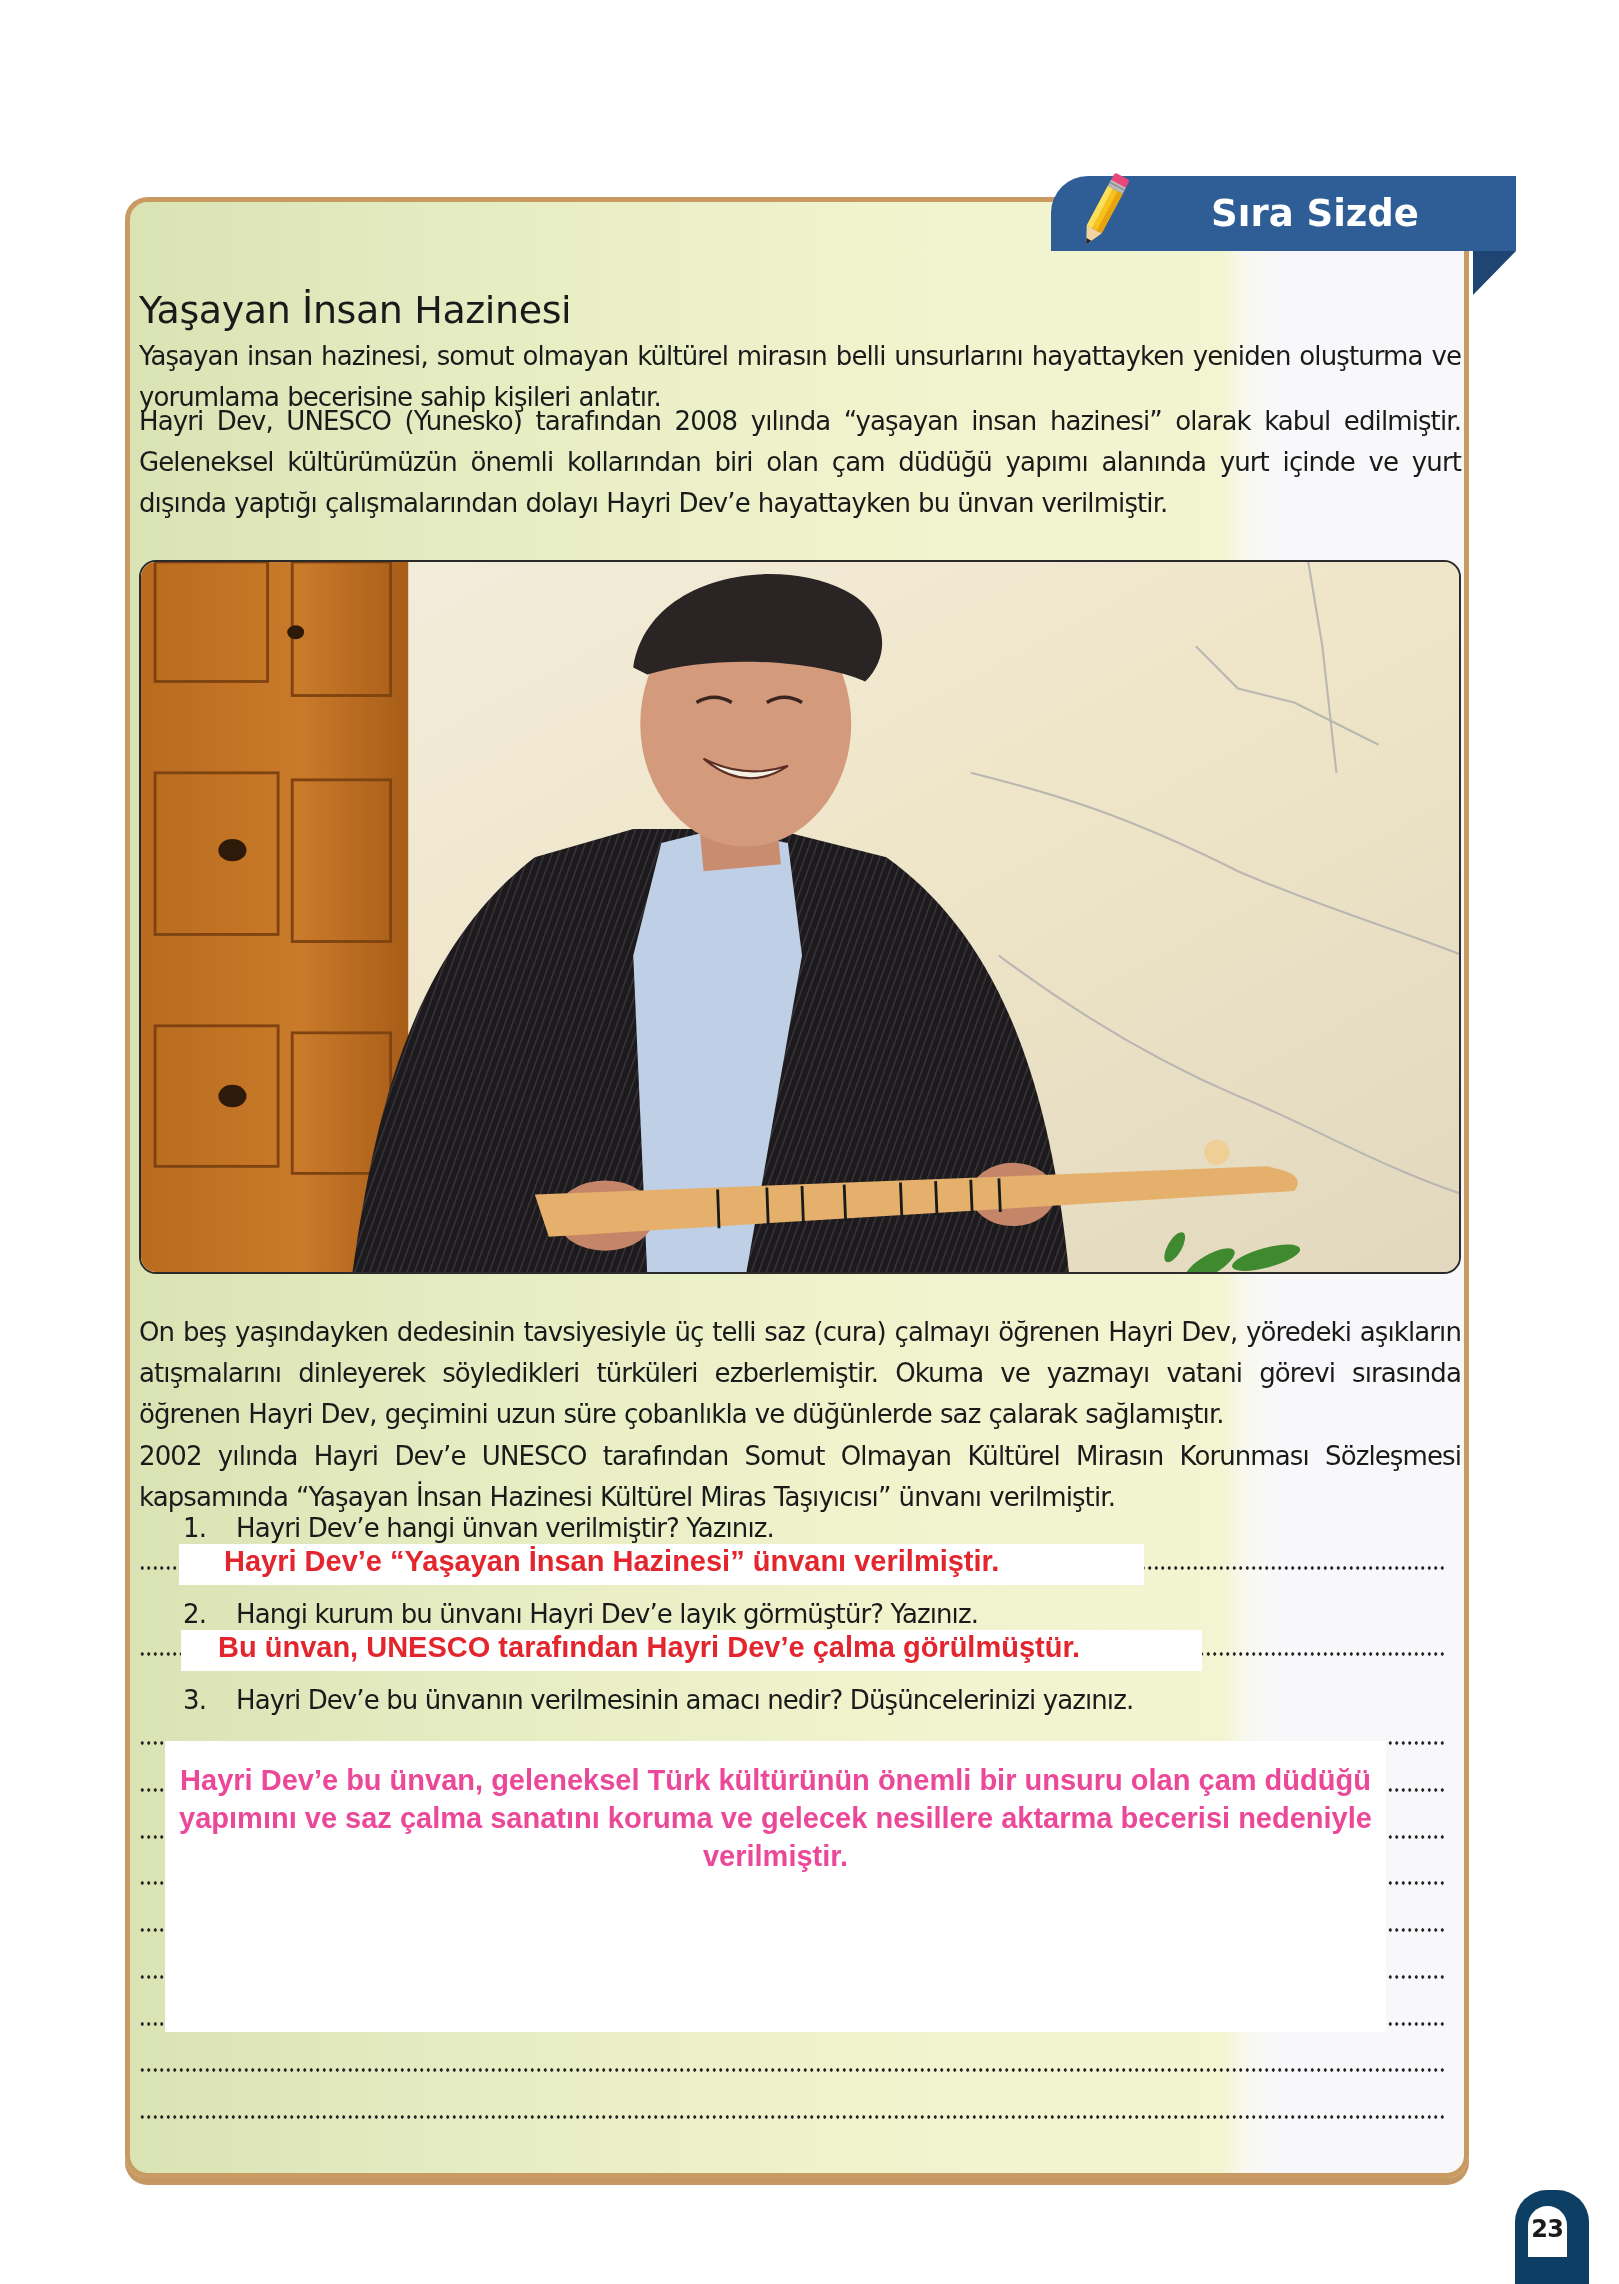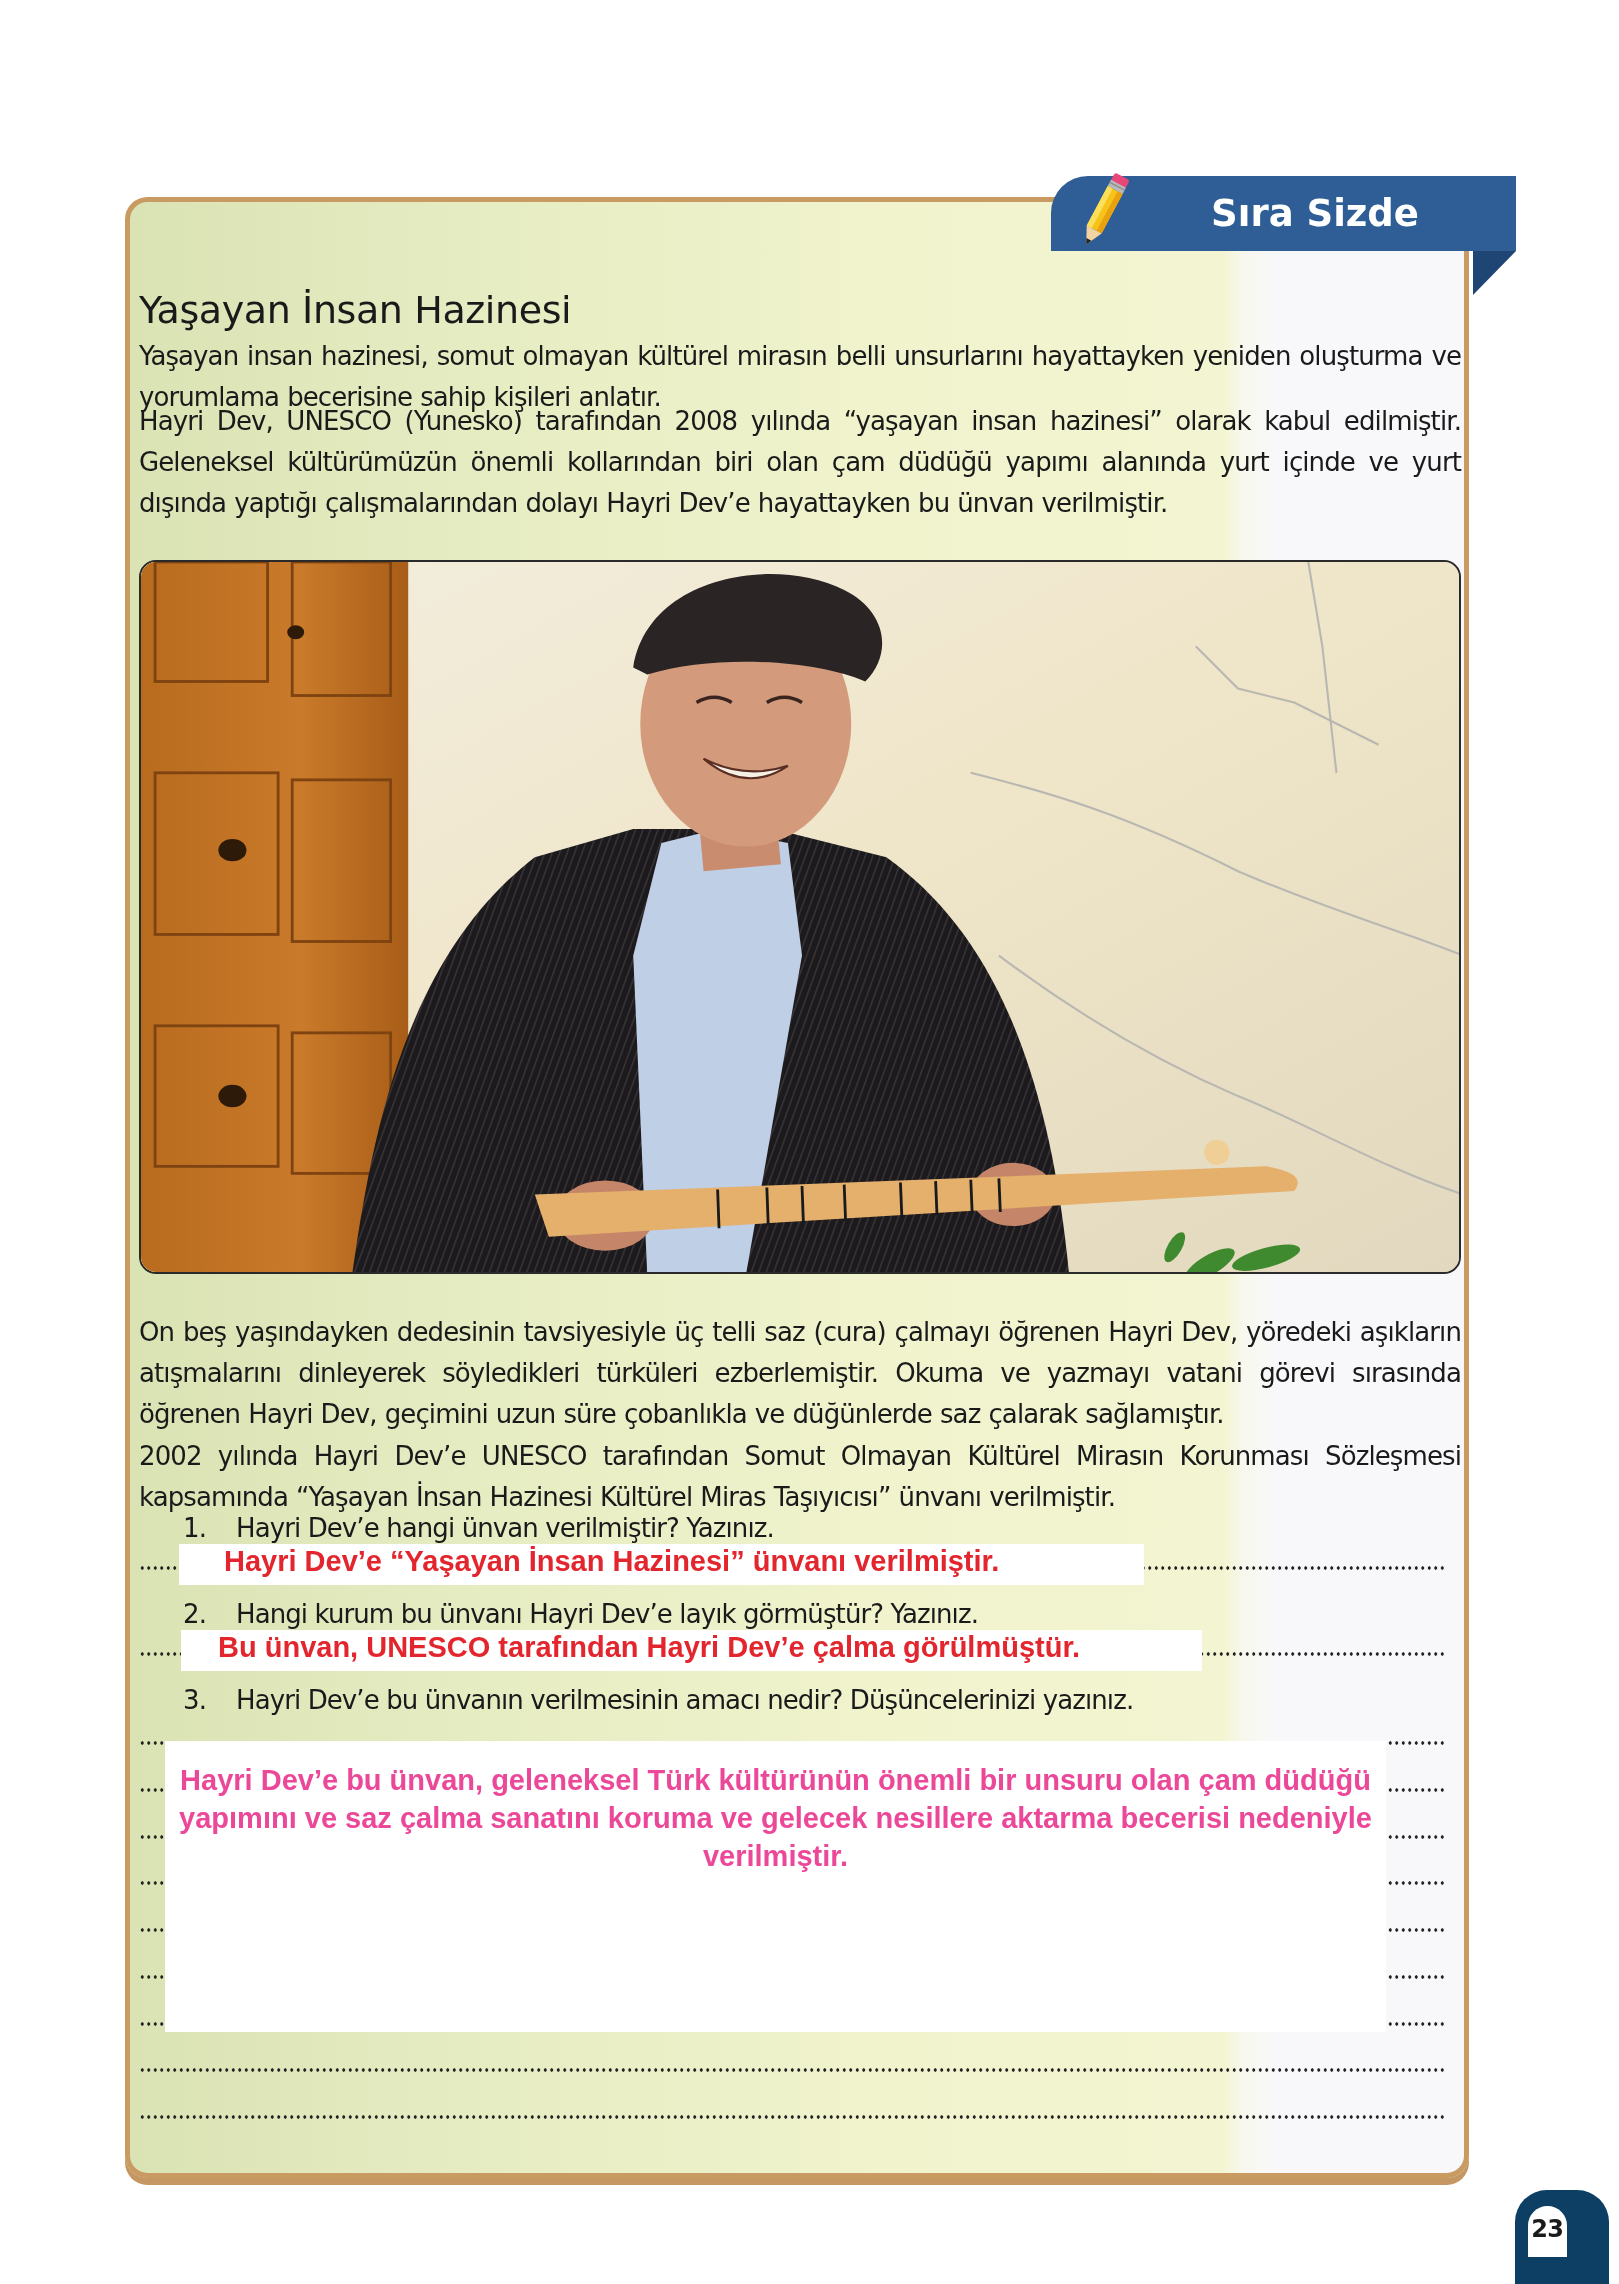--- a/index.html
+++ b/index.html
@@ -59,21 +59,21 @@
     position:absolute; color:#e3262e; font-weight:bold; font-size:29px;
     font-family:"Liberation Sans", sans-serif; white-space:nowrap; letter-spacing:0px;
   }
   .answer3 {
     position:absolute; left:169px; top:1761px; width:1213px; text-align:center;
     color:#ec4899; font-weight:bold; font-size:29px; line-height:38px;
     font-family:"Liberation Sans", sans-serif;
   }
   .page-badge {
     position:absolute; left:1515px; top:2190px; width:74px; height:94px;
-    background:#0c3f63; border-top-left-radius:32px; border-top-right-radius:32px;padding-left:20px;
+    background:#0c3f63; border-top-left-radius:32px; border-top-right-radius:32px;
   }
   .page-inner {
     position:absolute; left:12.7px; top:15.5px; width:39px; height:51px;
     background:#ffffff; border-top-left-radius:19.7px; border-top-right-radius:19.7px;
   }
   .page-num {
     position:absolute; left:0; right:0; top:9.8px; text-align:center;
     font-weight:bold; font-size:24px; color:#1a1a1a; font-family:"DejaVu Sans", sans-serif;
     letter-spacing:-0.7px;
   }

